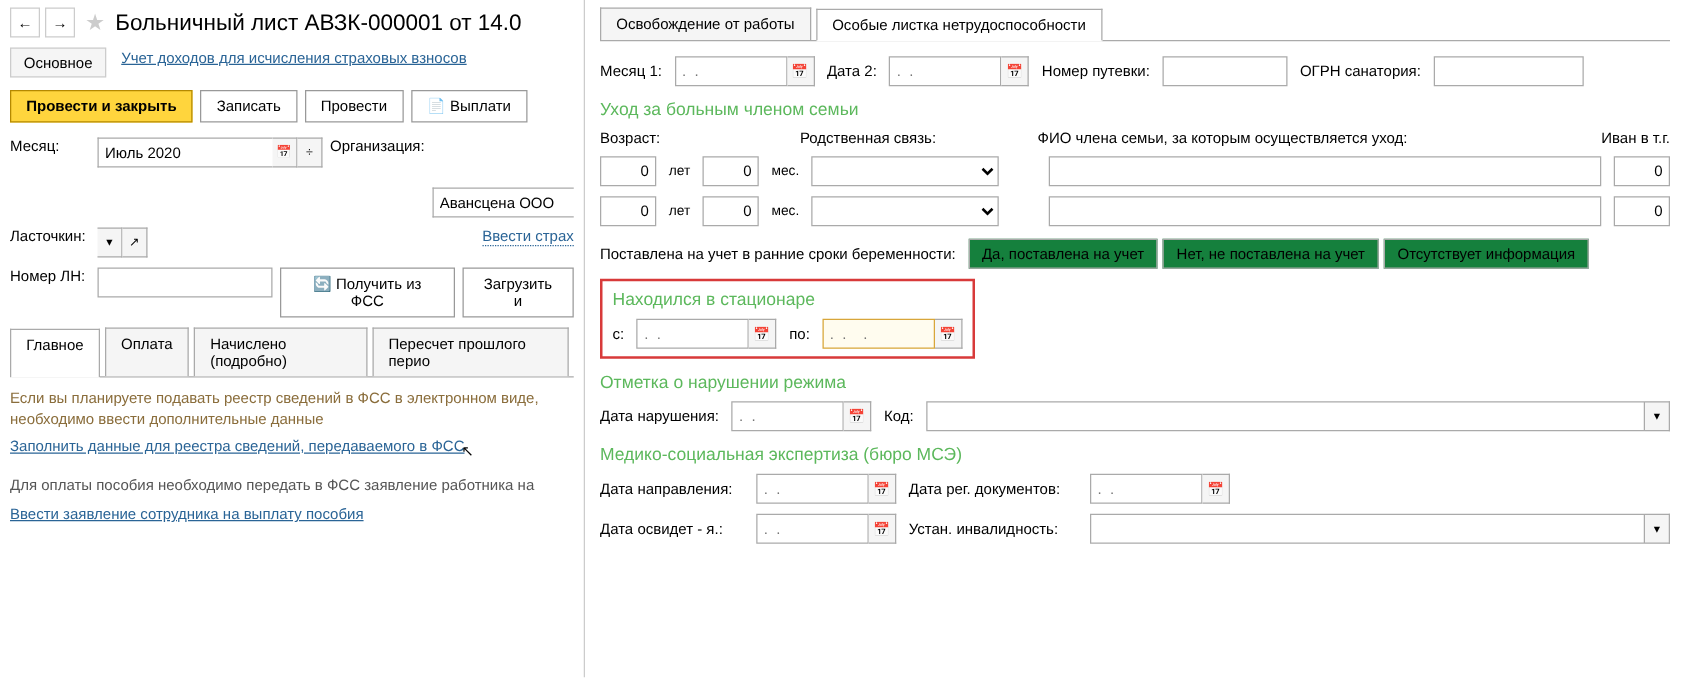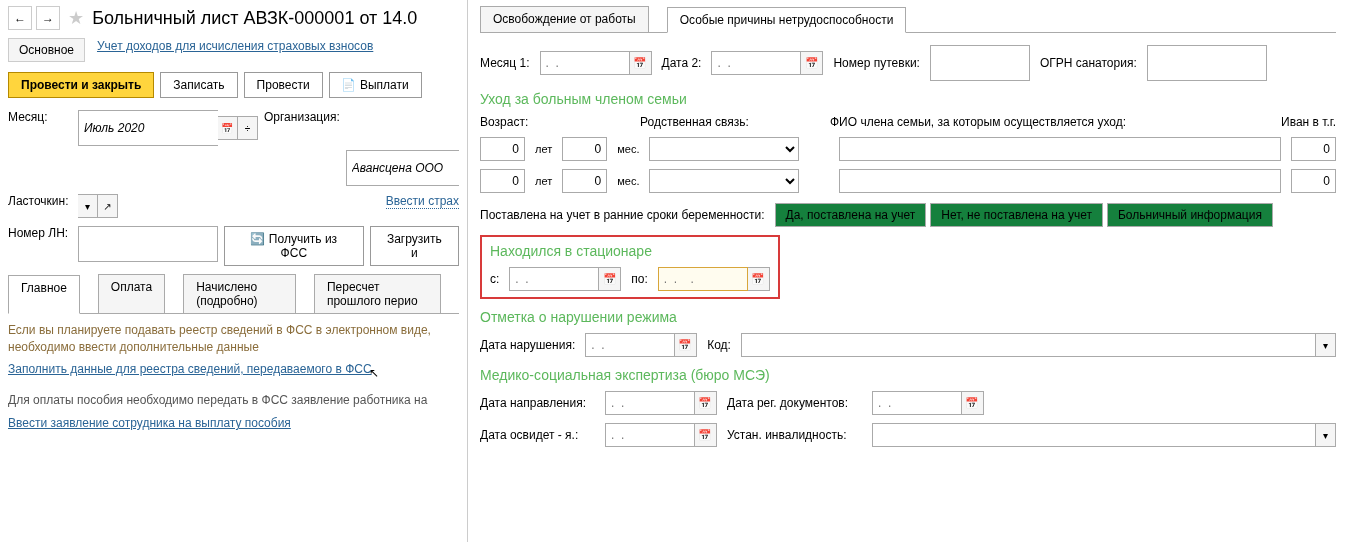--- a/index.html
+++ b/index.html
@@ -15,27 +15,27 @@
 .sub-nav { display: flex; align-items: center; gap: 12px; margin-bottom: 10px; }
 .sub-nav-btn { padding: 4px 10px; border: 1px solid #ccc; background: #f5f5f5; cursor: pointer; }
 .link { color: #2a6496; text-decoration: none; border-bottom: 1px dotted #2a6496; cursor: pointer; }
 
 .action-row { display: flex; align-items: center; gap: 6px; margin-bottom: 12px; }
 .btn { padding: 5px 12px; border: 1px solid #999; background: #fff; cursor: pointer; }
 .btn-primary { background: #ffd53d; border: 1px solid #b58900; font-weight: bold; }
 
 .form-row { display: flex; align-items: flex-start; gap: 6px; margin-bottom: 8px; }
 .form-label { min-width: 64px; }
-.text-input { border: 1px solid #aaa; padding: 3px 5px; height: 36px; font-style: italic; }
+.text-input { border: 1px solid #aaa; padding: 3px 5px; height: 24px; }
 .combo { display: flex; align-items: center; }
 .combo .text-input { border-right: 0; }
 .combo-btn { width: 20px; height: 24px; border: 1px solid #aaa; background: #f5f5f5; display: flex; align-items: center; justify-content: center; cursor: pointer; border-left: 0; font-size: 10px; }
 
 .tabs { display: flex; border-bottom: 1px solid #aaa; margin-bottom: 8px; }
-.tab { padding: 5px 12px; border: 1px solid #aaa; border-bottom: 0; background: #f5f5f5; cursor: pointer; margin-right: 18px; }
+.tab { padding: 5px 12px; border: 1px solid #aaa; border-bottom: 0; background: #f5f5f5; cursor: pointer; margin-right: 4px; }
 .tab.active { background: #fff; border-bottom: 1px solid #fff; position: relative; top: 1px; }
 
 .info-text { color: #8a6d3b; margin: 6px 0; line-height: 1.4; }
 .info-text-dark { color: #555; margin: 8px 0; line-height: 1.4; }
 .link-underline { color: #2a6496; text-decoration: underline; cursor: pointer; display: inline-block; margin-bottom: 8px; text-align: center; }
 
 .dialog-header { display: flex; align-items: center; justify-content: space-between; margin-bottom: 10px; }
 .dialog-title { font-size: 18px; }
 .window-btns { display: flex; gap: 8px; }
 .window-btn { width: 18px; height: 18px; display: flex; align-items: center; justify-content: center; cursor: pointer; font-size: 14px; }
@@ -122,21 +122,21 @@
   <span class="link-underline">Заполнить данные для реестра сведений, передаваемого в ФСС</span>
   <span class="cursor-icon">↖</span>
   <div class="info-text-dark">Для оплаты пособия необходимо передать в ФСС заявление работника на</div>
   <span class="link-underline">Ввести заявление сотрудника на выплату пособия</span>
 </div>
 
 <div class="right-panel">
 
   <div class="right-tabs">
     <div class="tab">Освобождение от работы</div>
-    <div class="tab active">Особые причины нетрудоспособности</div>
+    <div class="tab active">Особые листка нетрудоспособности</div>
   </div>
 
   <div class="row">
     <span>Месяц 1:</span>
     <div class="date-field">
         <input class="date-input" placeholder=".  ." style="">
         <div class="date-btn">📅</div>
       </div>
     <span>Дата 2:</span>
     <div class="date-field">
@@ -177,21 +177,21 @@
       </div>
     <input class="wide-input" style="">
     <input class="num-input" value="0" style="">
   </div>
 
   <div class="row" style="margin-top:10px">
     <span>Поставлена на учет в ранние сроки беременности:</span>
     <div class="btn-group">
       <button class="btn-option">Да, поставлена на учет</button>
       <button class="btn-option">Нет, не поставлена на учет</button>
-      <button class="btn-option">Больничный информация</button>
+      <button class="btn-option">Отсутствует информация</button>
     </div>
   </div>
 
   <div class="highlight-red">
     <div class="green-heading" style="margin-top:0">Находился в стационаре</div>
     <div class="row" style="margin-bottom:0">
       <span>с:</span>
       <div class="date-field">
           <input class="date-input" placeholder=".  ." style="">
           <div class="date-btn">📅</div>

